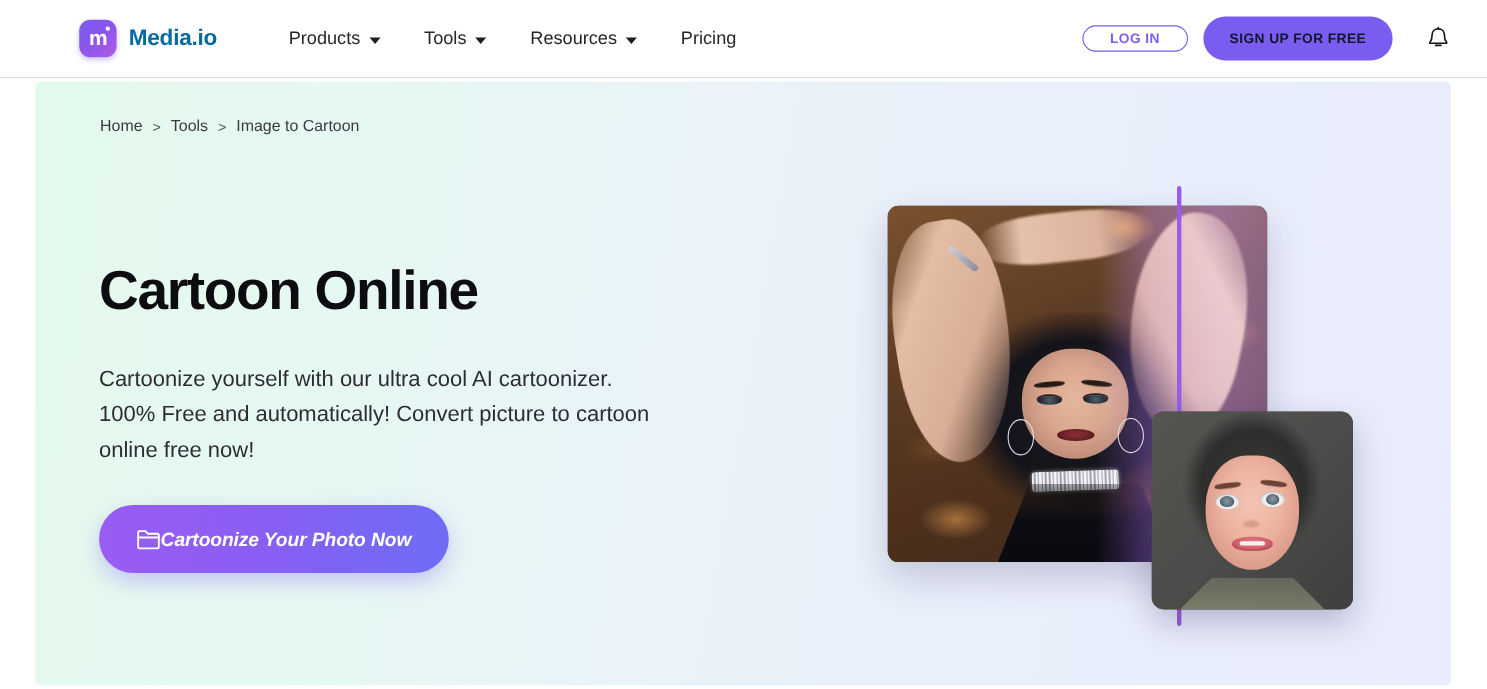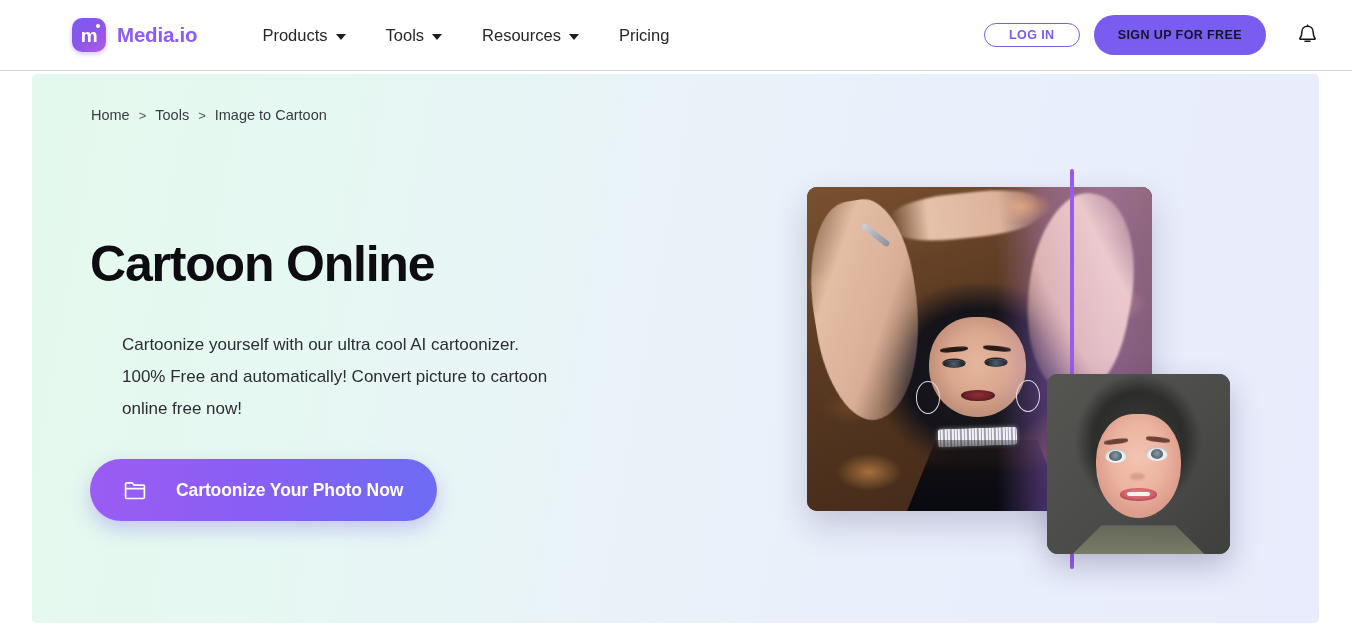--- a/index.html
+++ b/index.html
@@ -42,21 +42,21 @@
   .logo-mark .dot {
     position: absolute;
     right: 6px; top: 6px;
     width: 4px; height: 4px;
     border-radius: 50%;
     background: #ffffff;
   }
   .brand-name {
     font-size: 20.5px;
     font-weight: 700;
-    color: #8b5cf6;
+    color: #0369a1;
     letter-spacing: -.2px;
   }
 
   .nav { display: flex; align-items: center; margin-left: 46px; gap: 2px; }
   .nav-item {
     display: flex; align-items: center; gap: 8px;
     font-size: 16.5px;
     color: #25252b;
     padding: 8px 19px;
     cursor: pointer;
@@ -143,43 +143,43 @@
     font-size: 50px;
     line-height: 58px;
     font-weight: 700;
     color: #0d0d11;
     letter-spacing: -1.2px;
     width: 560px;
   }
   .hero-sub {
     position: absolute;
     left: 58px; top: 255px;
-    font-size: 17px;
+    font-size: 20px;
     line-height: 32px;
     color: #2c2c33;
     width: 590px;
-    margin-left: 32px;
   }
 
   .cta {
     position: absolute;
     left: 58px; top: 385px;
     height: 62px;
     padding: 0 34px;
     border: none;
     border-radius: 31px;
     background: linear-gradient(95deg, #9b5cf3 0%, #8a5ef3 45%, #6d6cf5 100%);
     color: #ffffff;
     font-size: 17.5px;
     font-weight: 700;
-    display: flex; align-items: center; gap: 30px;
+    display: flex; align-items: center; gap: 0;
     cursor: pointer;
     box-shadow: 0 8px 20px rgba(124,92,240,.32);
     font-family: "Liberation Sans", sans-serif;
     letter-spacing: -.1px;
+    font-style: italic;
   }
 
   
   .shot-wrap {
     position: absolute;
     left: 743px; top: 113px;
     width: 470px; height: 350px;
   }
   .photo-card {
     position: absolute;

